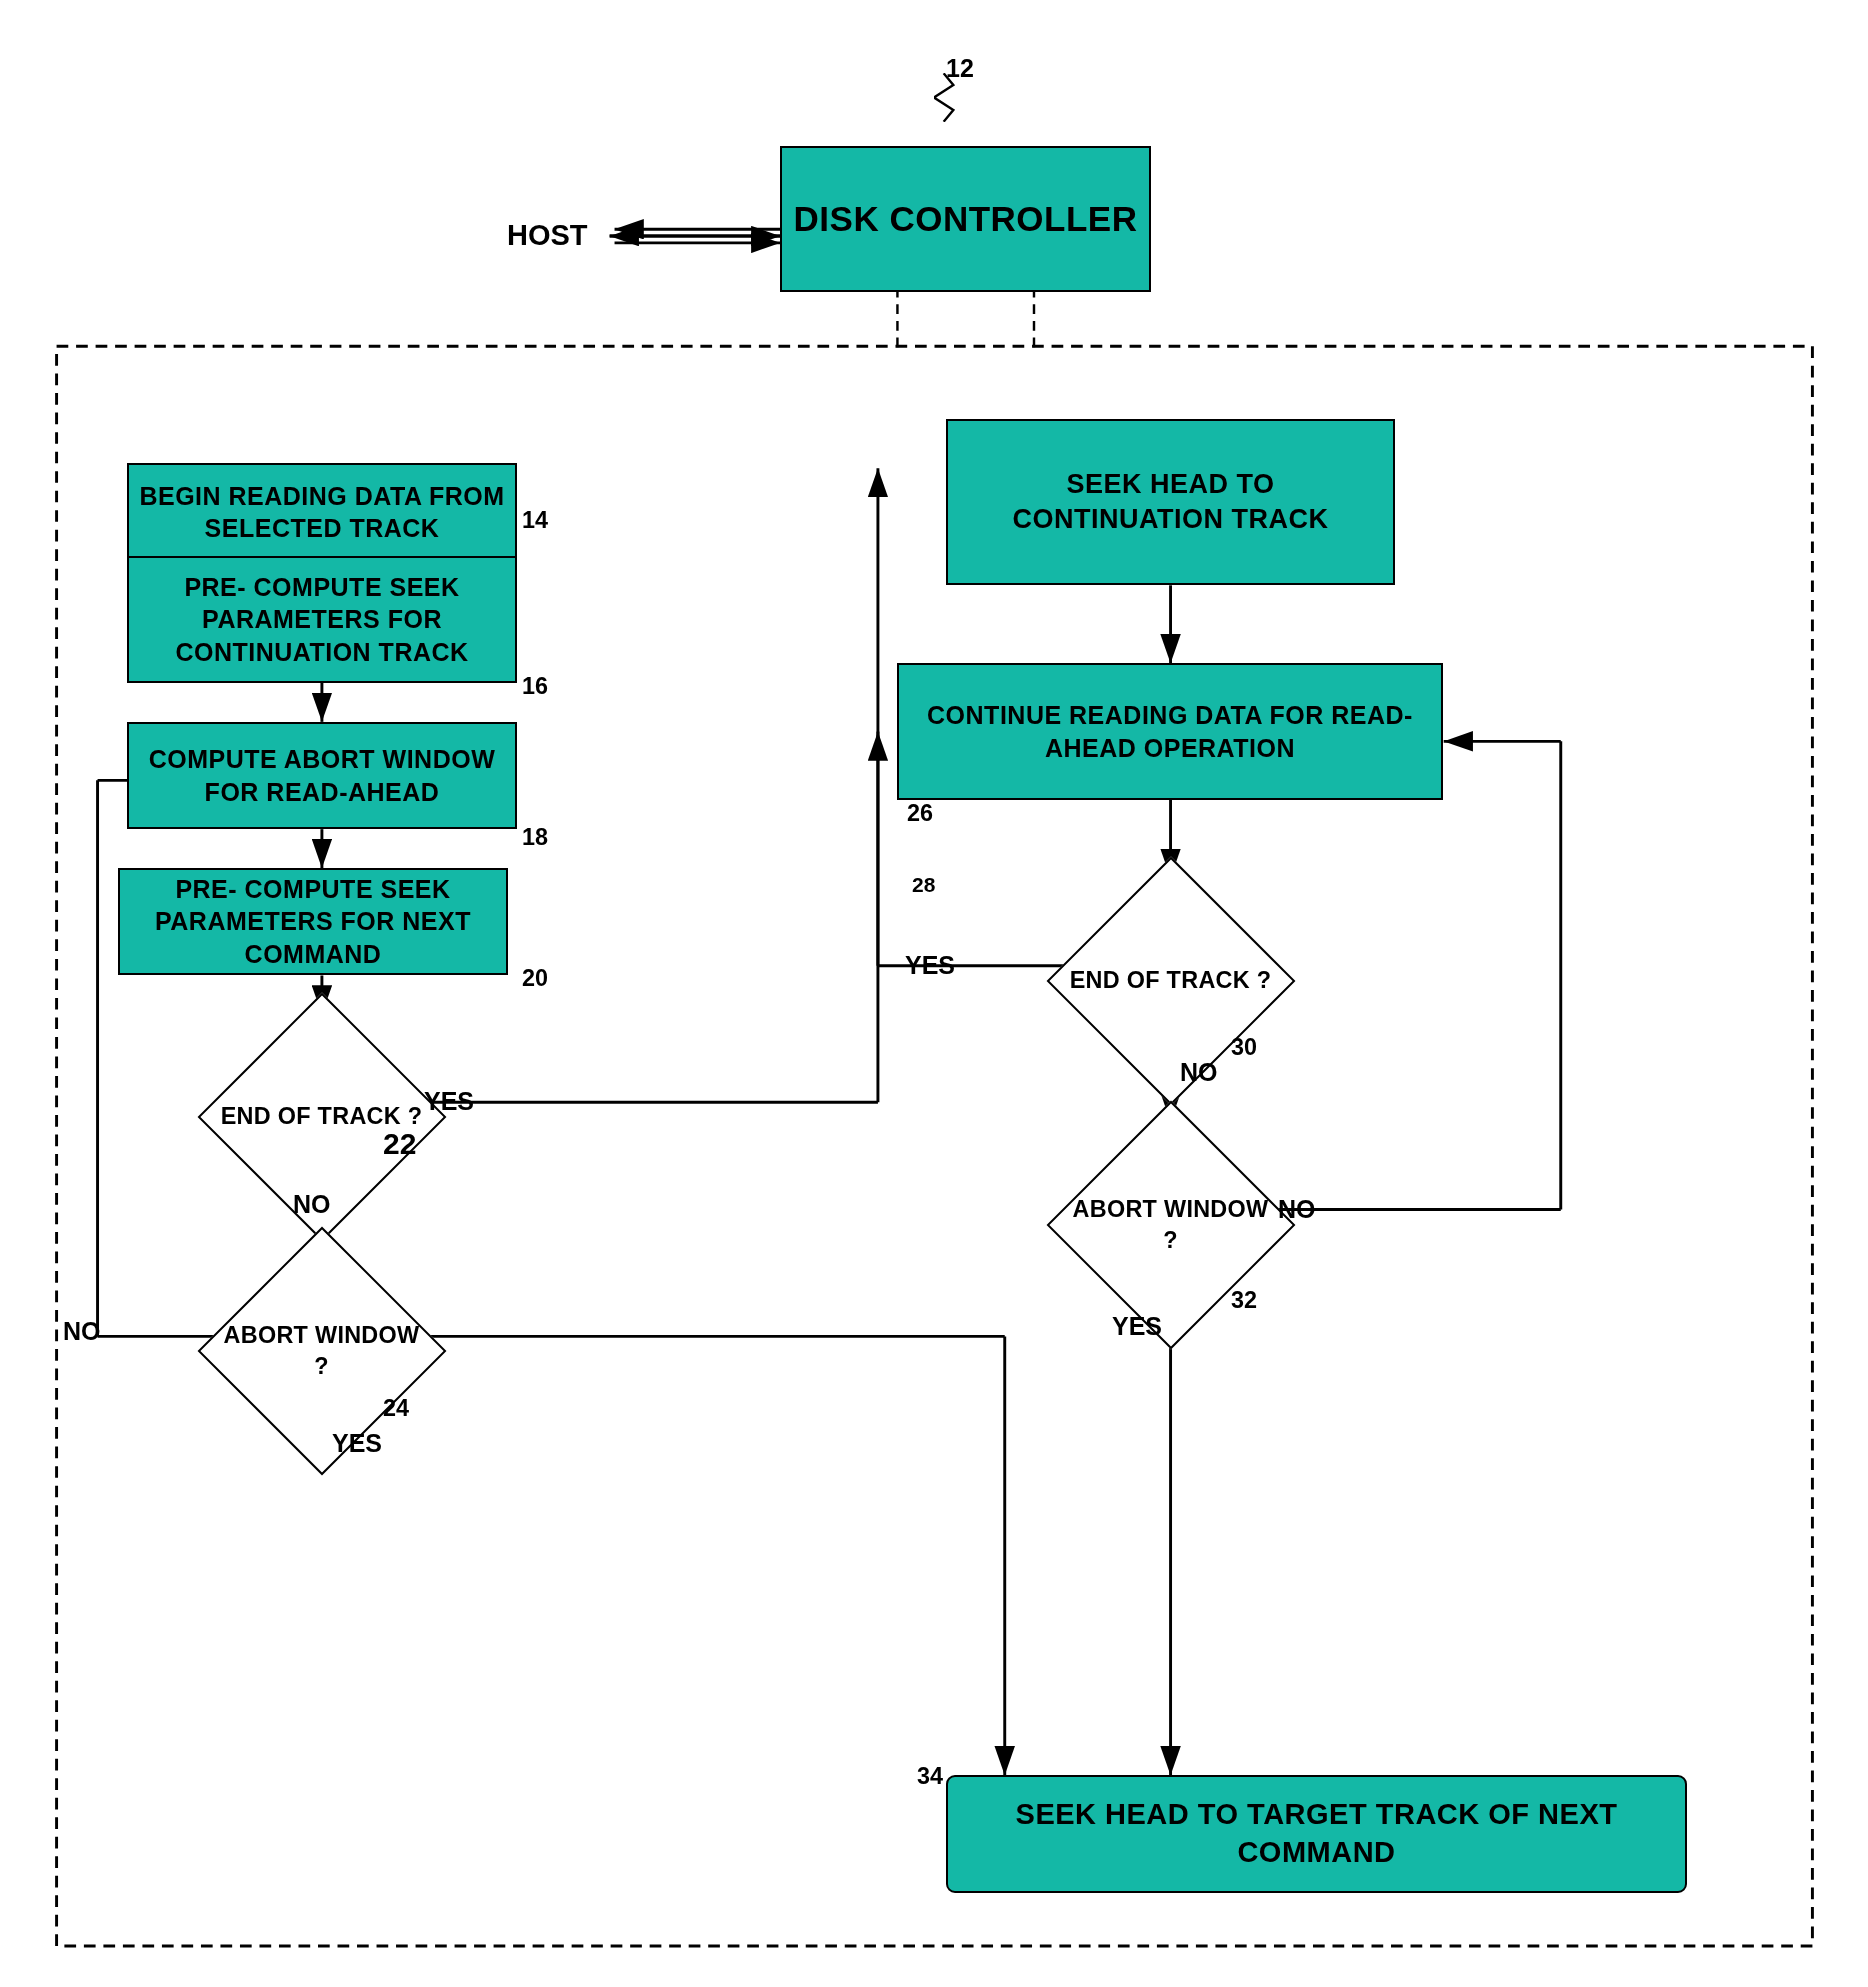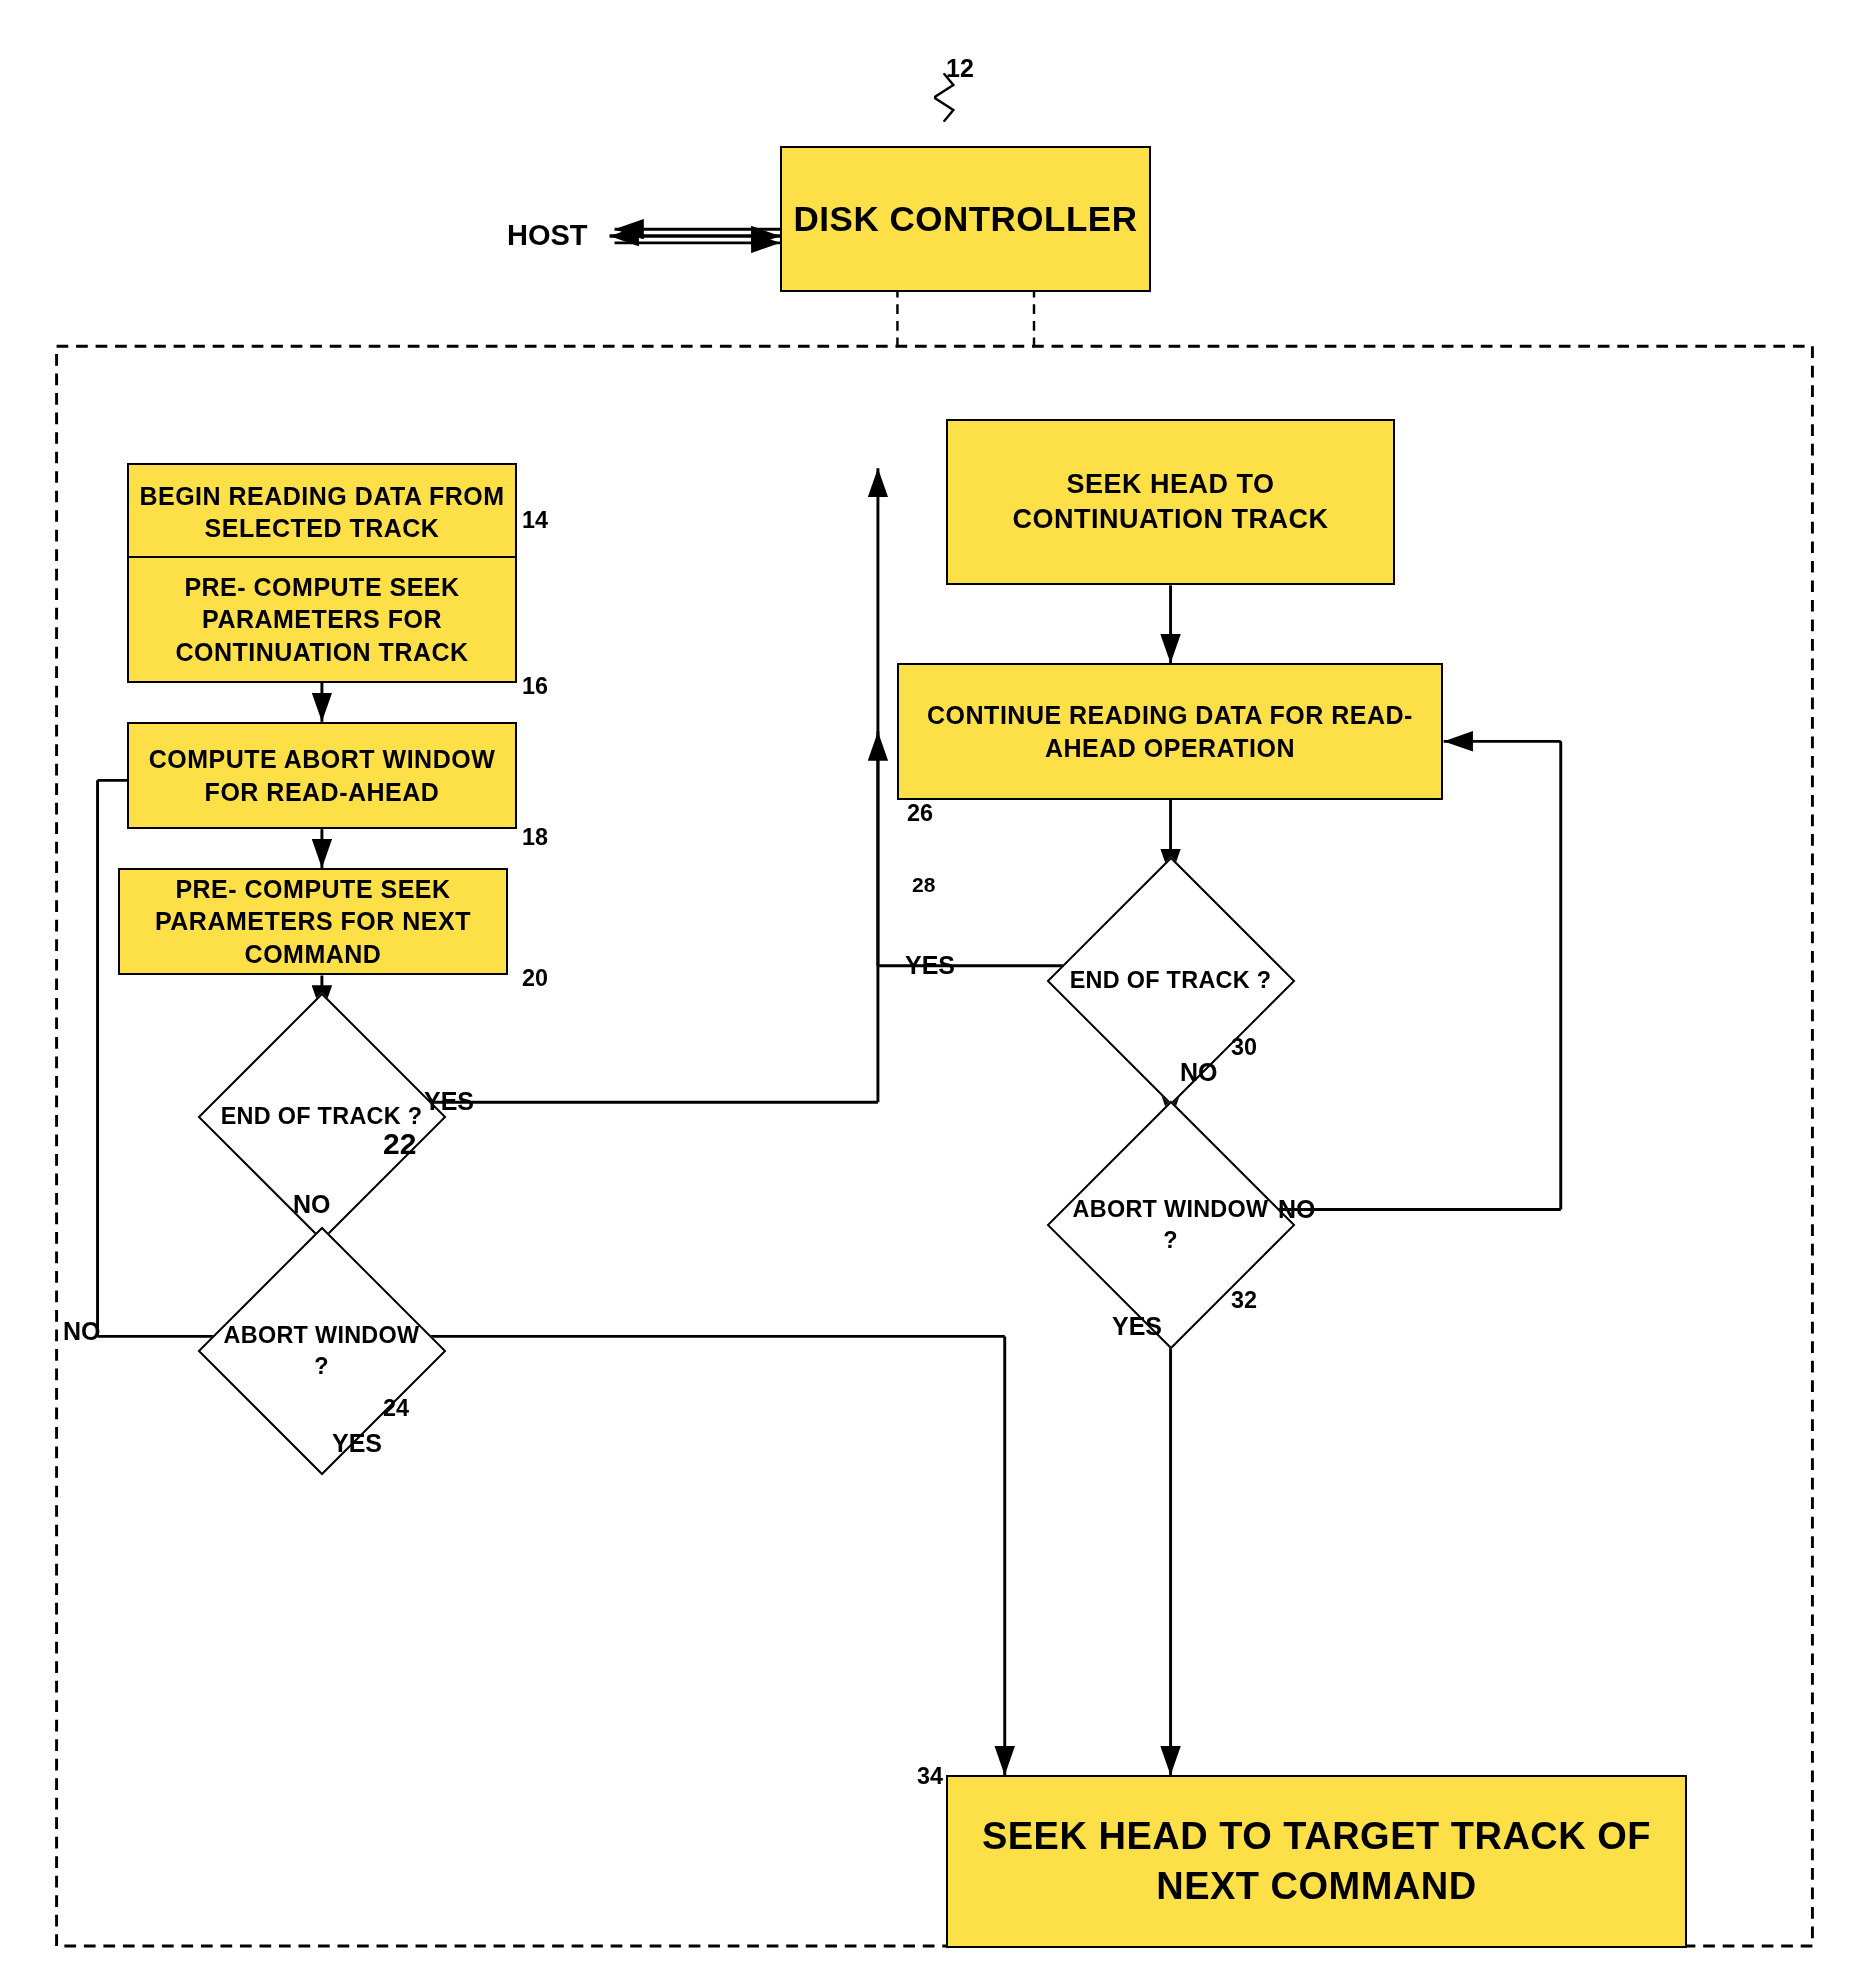--- a/index.html
+++ b/index.html
@@ -12,21 +12,21 @@
       position: relative;
     }
     .diagram-container {
       position: relative;
       width: 1869px;
       height: 1988px;
     }
     
     .flowbox {
       position: absolute;
-      background: #fde047;
+      background: #14b8a6;
       border: 2.9px solid #000;
       display: flex;
       align-items: center;
       justify-content: center;
       text-align: center;
       font-size: 27px;
       font-weight: bold;
       letter-spacing: 0.5px;
       line-height: 1.3;
       padding: 9.8px;
@@ -226,17 +226,17 @@
   </div>
 
   <div class="node-label" style="left:1231px;top:1287px;font-size:23.4px;">32</div>
 
   <div class="yes-no-label" style="left:1278px;top:1195px;">NO</div>
 
   <div class="yes-no-label" style="left:1112px;top:1312px;">YES</div>
 
   <div class="node-label" style="left:917px;top:1763px;font-size:23.4px;">34</div>
 
-  <div class="flowbox" style="left:946px;top:1775px;width:741px;height:173px;font-size:38px;">SEEK HEAD TO TARGET TRACK
+  <div class="flowbox" style="left:946px;top:1775px;width:741px;height:118px;font-size:29px;border-radius:9px;">SEEK HEAD TO TARGET TRACK
 OF NEXT COMMAND</div>
 
 </div>
 
 
 </body></html>

